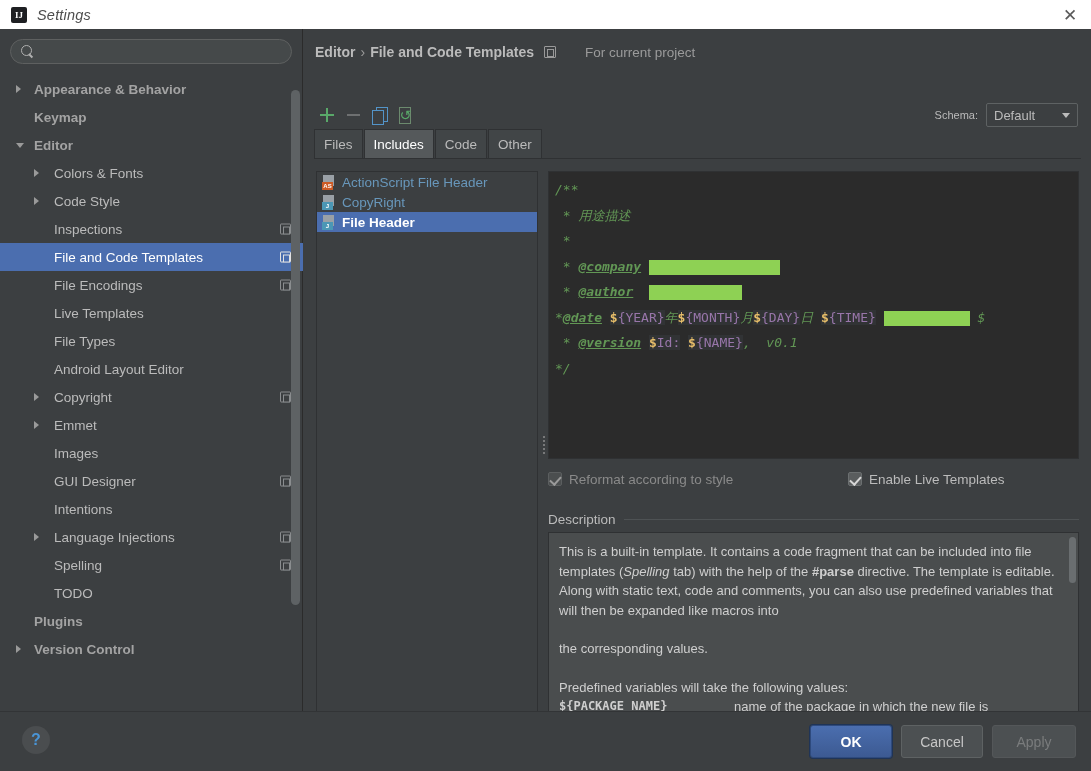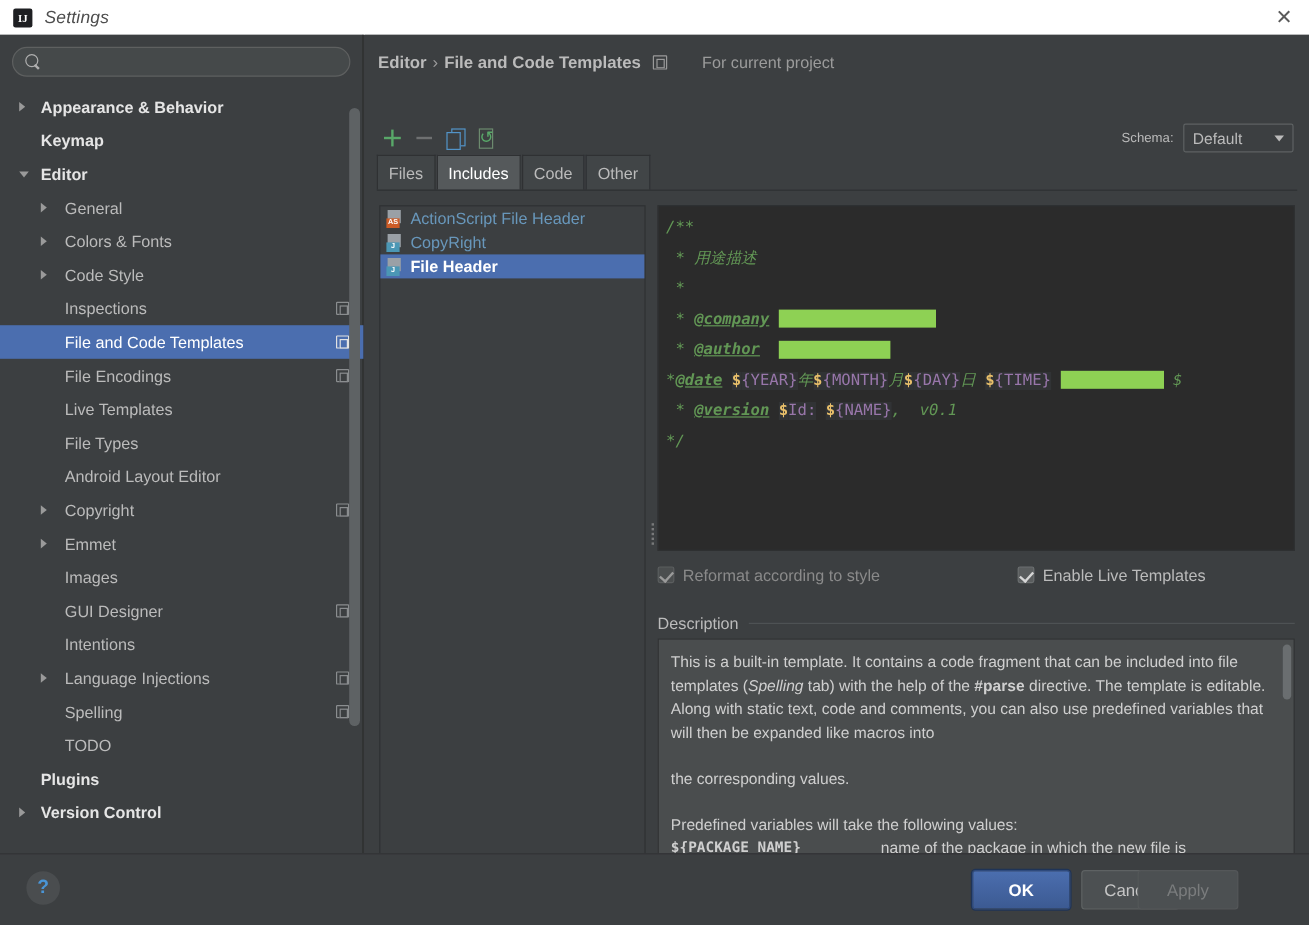--- a/index.html
+++ b/index.html
@@ -90,21 +90,21 @@
   .arrow {
     width: 0; height: 0; border-left: 5.5px solid #9a9a9a;
     border-top: 4.5px solid transparent; border-bottom: 4.5px solid transparent;
   }
   .arrow.down {
     border-left: 4.5px solid transparent; border-right: 4.5px solid transparent;
     border-top: 5.5px solid #9a9a9a; border-bottom: none;
   }
   .tree-label { font-size: 13.5px; color: #bbbbbb; white-space: nowrap; }
   .tree-row.sel .tree-label { color: #ffffff; }
-  .lvl0 .tree-label { font-weight: bold; color: #e5e5e5; }
+  .lvl0 .tree-label { font-weight: bold; color: #a3a3a3; }
   .lvl1 { padding-left: 34px; }
   .lvl1 .tw { width: 20px; }
   .proj-icon {
     position: absolute; right: 12px; top: 50%; transform: translateY(-50%);
     width: 11px; height: 11px; border: 1px solid #8a8d8f; border-radius: 1px;
   }
   .proj-icon::after {
     content: ""; position: absolute; left: 2px; top: 2px;
     width: 5px; height: 6px; border: 1px solid #8a8d8f; background: #3c3f41;
   }
@@ -317,21 +317,21 @@
     background: #4c5052; color: #c6c6c6; font-size: 14px;
     display: flex; align-items: center; justify-content: center; cursor: pointer;
   }
   #ok-btn {
     left: 810px; width: 82px;
     background: linear-gradient(#4b6eaf, #3c5a92);
     border: 1px solid #2e4a7d; color: #ffffff; font-weight: bold;
     box-shadow: 0 0 0 1px #1f3457;
   }
   #cancel-btn { left: 901px; width: 82px; }
-  #apply-btn { left: 948px; width: 84px; color: #7a7c7d; border-color: #545759; }
+  #apply-btn { left: 992px; width: 84px; color: #7a7c7d; border-color: #545759; }
 </style>
 </head>
 <body>
 
 <div id="app">
 
   <div id="titlebar">
     <div id="title-icon"></div>
     <div id="title-text">Settings</div>
     <div id="close-btn">✕</div>
@@ -353,26 +353,20 @@
         </div>
         <div class="tree-row lvl0">
           <span class="tw"></span>
           <span class="tree-label">Keymap</span>
         </div>
         <div class="tree-row lvl0">
           <span class="tw">
             <span class="arrow down"></span>
           </span>
           <span class="tree-label">Editor</span>
-        </div>
-        <div class="tree-row lvl1">
-          <span class="tw">
-            <span class="arrow"></span>
-          </span>
-          <span class="tree-label">General</span>
         </div>
         <div class="tree-row lvl1">
           <span class="tw">
             <span class="arrow"></span>
           </span>
           <span class="tree-label">Colors &amp; Fonts</span>
         </div>
         <div class="tree-row lvl1">
           <span class="tw">
             <span class="arrow"></span>

